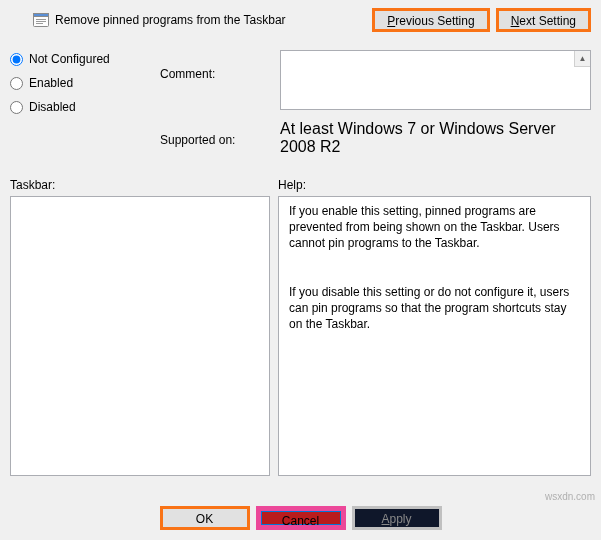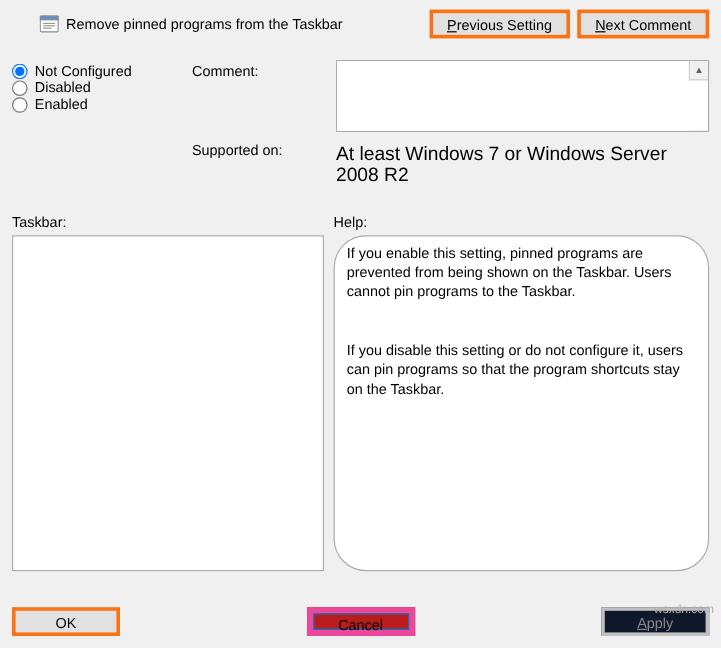--- a/index.html
+++ b/index.html
@@ -72,40 +72,42 @@
     display: grid;
     grid-template-columns: 150px 120px 1fr;
     margin-top: 18px;
     row-gap: 6px;
     align-items: start;
   }
   .radios {
     grid-row: 1 / span 3;
     display: flex;
     flex-direction: column;
+    gap: 10px;
     padding-top: 2px;
   }
   .radio {
     display: flex;
     align-items: center;
     gap: 6px;
     cursor: pointer;
   }
   .radio input {
     margin: 0;
     width: 13px;
     height: 13px;
     cursor: pointer;
   }
   .radio label {
     cursor: pointer;
   }
   .label-col {
     font-size: 12px;
     padding-top: 2px;
+    margin-top: 15px;
   }
   .comment-box {
     width: 100%;
     height: 60px;
     background: #fff;
     border: 1px solid #abadb3;
     box-sizing: border-box;
     position: relative;
   }
   .comment-box textarea {
@@ -168,39 +170,38 @@
   }
   .panel.left {
     width: 260px;
     flex: none;
     height: 280px;
   }
   .panel.right {
     flex: 1;
     height: 280px;
     padding-right: 8px;
-    border-radius: 27px;
   }
   .help-text {
     padding: 6px 10px;
     font-size: 12px;
     line-height: 1.35;
     white-space: pre-wrap;
   }
 
   .footer {
     display: flex;
-    justify-content: space-between;
+    justify-content: center;
     gap: 6px;
     margin-top: 10px;
   }
   .watermark {
     position: absolute;
     right: 6px;
-    bottom: 26px;
+    bottom: 38px;
     font-size: 10px;
     color: #b0b0b0;
     pointer-events: none;
   }
 </style>
 </head>
 <body>
 
 <div class="window">
 
@@ -211,36 +212,36 @@
           <rect x="0.5" y="1.5" width="15" height="13" rx="1" fill="#fdfdfd" stroke="#8a8a8a"></rect>
           <rect x="0.5" y="1.5" width="15" height="3" fill="#5a8fd6" stroke="#8a8a8a"></rect>
           <rect x="3" y="7" width="10" height="1" fill="#9a9a9a"></rect>
           <rect x="3" y="9" width="10" height="1" fill="#9a9a9a"></rect>
           <rect x="3" y="11" width="7" height="1" fill="#9a9a9a"></rect>
         </svg>
       </span>
       <span class="title">Remove pinned programs from the Taskbar</span>
     </div>
     <button class="btn"><span class="ul">P</span><span>revious Setting</span></button>
-    <button class="btn"><span class="ul">N</span><span>ext Comment</span></button>
+    <button class="btn"><span class="ul">N</span><span>ext Setting</span></button>
   </div>
 
   <div class="mid-grid">
     <div class="radios">
       <div class="radio">
         <input type="radio" name="state" id="r-nc" checked="" style="">
         <label for="r-nc">Not <span class="ul">C</span>onfigured</label>
       </div>
       <div class="radio">
+        <input type="radio" name="state" id="r-en" style="">
+        <label for="r-en"><span class="ul">E</span>nabled</label>
+      </div>
+      <div class="radio">
         <input type="radio" name="state" id="r-di" style="">
         <label for="r-di"><span class="ul">D</span>isabled</label>
-      </div>
-      <div class="radio">
-        <input type="radio" name="state" id="r-en" style="">
-        <label for="r-en"><span class="ul">E</span>nabled</label>
       </div>
     </div>
 
     <div class="label-col">Comment:</div>
     <div class="comment-box">
       <textarea style=""></textarea>
       <div class="scroll-arrow">▲</div>
     </div>
 
     <div class="label-col" style="grid-column:2;">Supported on:</div>

